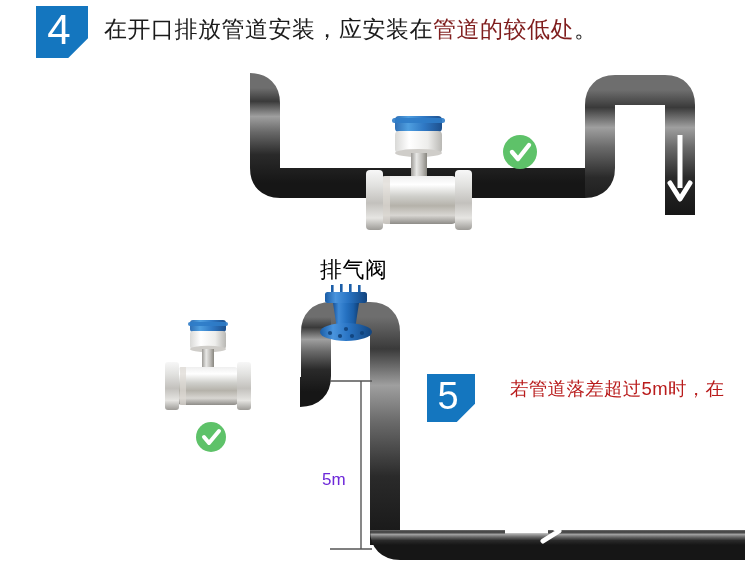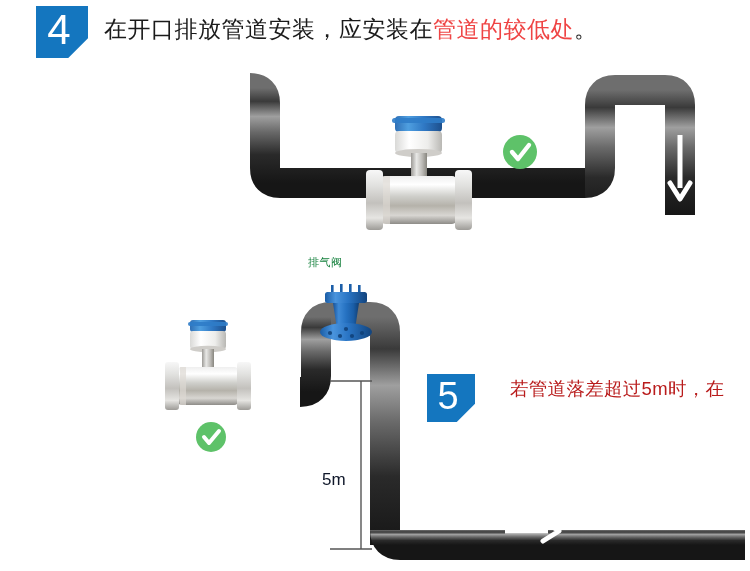--- a/index.html
+++ b/index.html
@@ -30,35 +30,35 @@
     left:427px;top:374px;width:48px;height:48px;
     font-size:38px;
     clip-path:polygon(0 0,100% 0,100% 62%,62% 100%,0 100%);
   }
   .step-badge span{transform:translate(-3px,-2px);}
 
   #step4-text{
     position:absolute;left:104px;top:14px;width:560px;
     font-size:23px;color:#1a1a1a;letter-spacing:.5px;white-space:nowrap;
   }
-  #step4-text .accent{color:#ef4444;}
+  #step4-text .accent{color:#7f1d1d;}
 
   #step5-text{
     position:absolute;left:510px;top:375px;width:250px;
     font-size:18.5px;color:#b91c1c;line-height:1.5;letter-spacing:.3px;
   }
 
   
   #valve-label{
-    position:absolute;left:308px;top:255px;
-    font-size:11px;color:#15803d;letter-spacing:.5px;white-space:nowrap;
+    position:absolute;left:320px;top:255px;
+    font-size:22px;color:#000000;letter-spacing:.5px;white-space:nowrap;
   }
   #dim-label{
     position:absolute;left:322px;top:470px;
-    font-size:17px;color:#0f172a;white-space:nowrap;
+    font-size:17px;color:#6d28d9;white-space:nowrap;
   }
 </style>
 </head>
 <body>
 
 <div class="stage">
 
   <svg class="diagram" viewBox="0 0 750 571">
     <defs>
 

